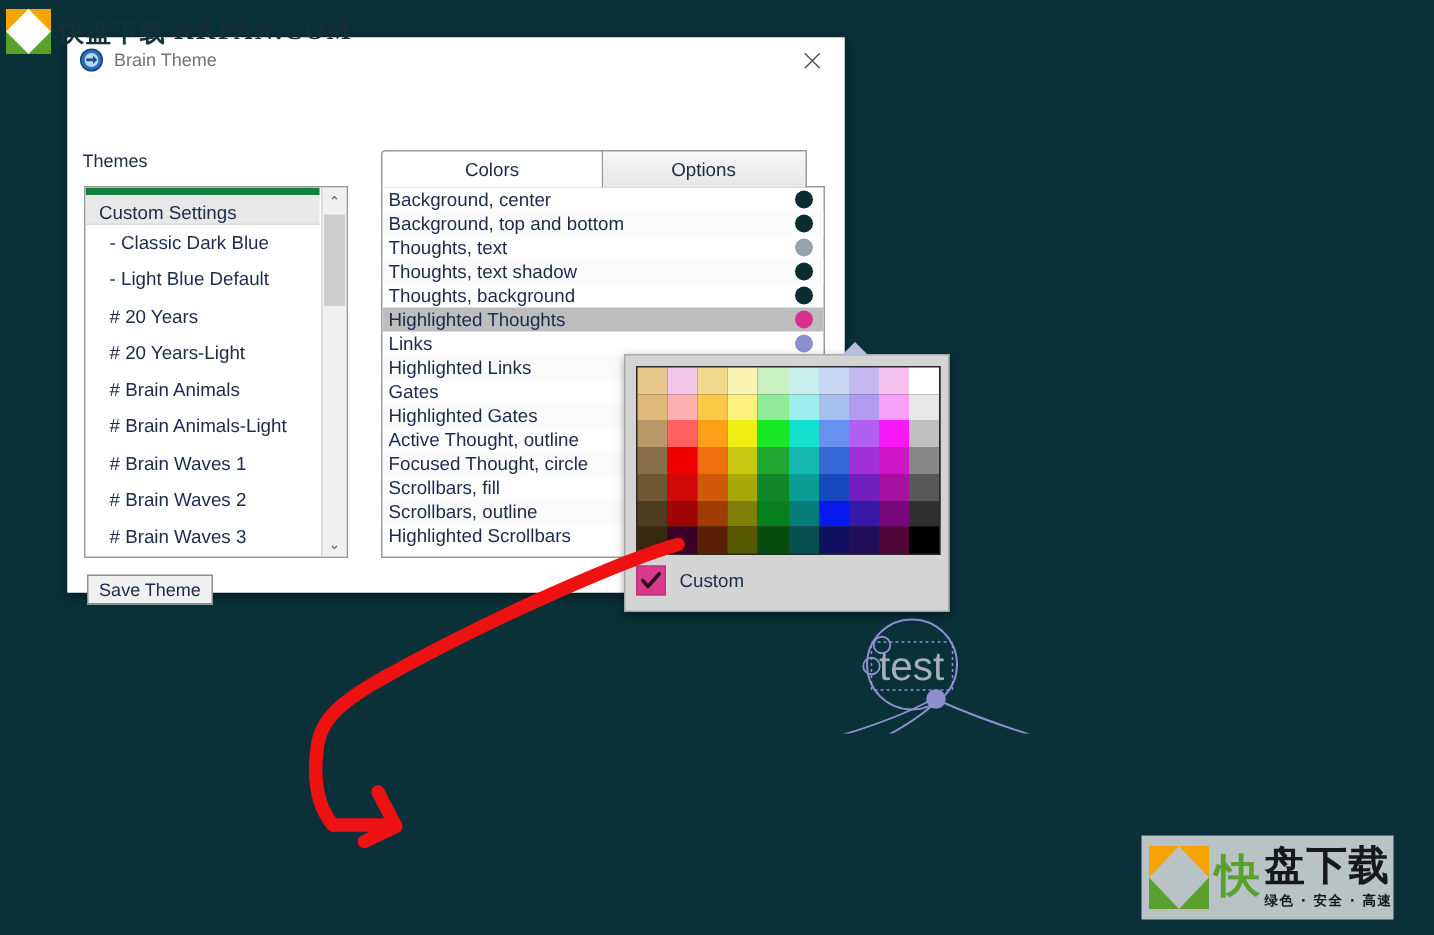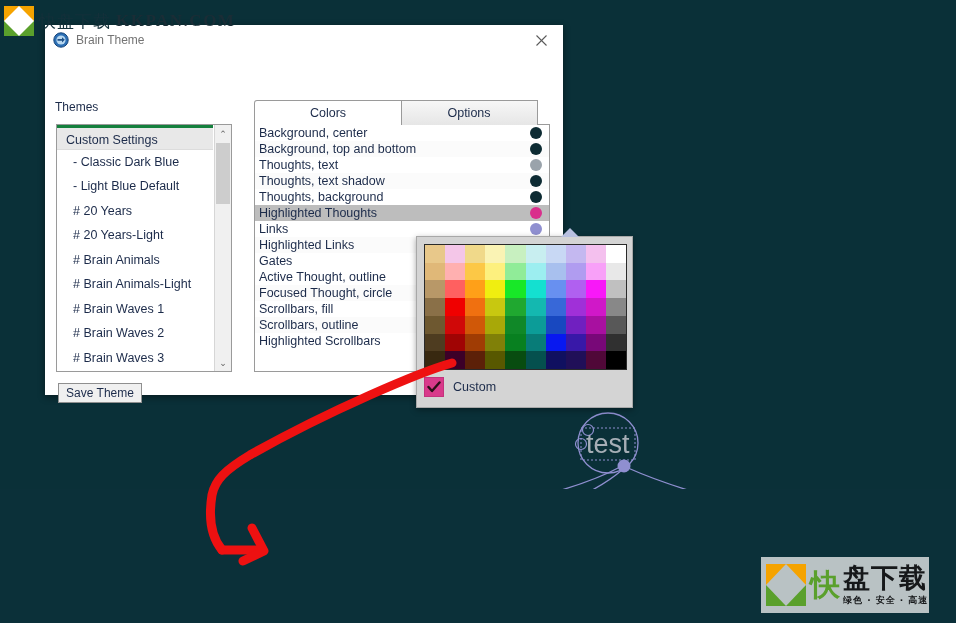--- a/index.html
+++ b/index.html
@@ -90,21 +90,21 @@
   }
   .wm-logo .k4 {
     position: absolute; right: 0; bottom: 0;
     width: 0; height: 0;
     border-right: 15px solid #5aa02c;
     border-top: 15px solid transparent;
   }
   #wm-top-cn {
     font-family: "DejaVu Sans", sans-serif;
     font-size: 17px;
-    font-weight: normal;
+    font-weight: bold;
     color: #14303a;
     letter-spacing: 1px;
   }
   #wm-top-en {
     font-family: "Liberation Serif", serif;
     font-size: 17px;
     font-weight: bold;
     color: #1a2d36;
     letter-spacing: 1.5px;
   }
@@ -250,21 +250,21 @@
     line-height: 24.5px;
     padding-left: 9px;
     font-size: 12.5px;
     color: #1c2b4a;
     white-space: nowrap;
     cursor: default;
     box-sizing: border-box;
   }
   .theme-item.selected {
     background: #e8e8e8;
-    border-top: 3px solid #15803d;
+    border-top: 5px solid #15803d;
     border-bottom: 1px solid #dcdcdc;
   }
   .theme-item.indent { padding-left: 16px; }
 
   
   #themes-scrollbar {
     position: absolute;
     right: 0; top: 0;
     width: 17px; height: 100%;
     background: #f0f0f0;
@@ -526,20 +526,21 @@
       <div id="color-rows">
           <div class="color-row"><span>Background, center</span><span class="swatch" style="background: rgb(13, 43, 51);"></span></div>
           <div class="color-row alt"><span>Background, top and bottom</span><span class="swatch" style="background: rgb(13, 43, 51);"></span></div>
           <div class="color-row"><span>Thoughts, text</span><span class="swatch" style="background: rgb(154, 163, 171);"></span></div>
           <div class="color-row alt"><span>Thoughts, text shadow</span><span class="swatch" style="background: rgb(13, 43, 51);"></span></div>
           <div class="color-row"><span>Thoughts, background</span><span class="swatch" style="background: rgb(13, 43, 51);"></span></div>
           <div class="color-row selected"><span>Highlighted Thoughts</span><span class="swatch" style="background: rgb(217, 47, 140);"></span></div>
           <div class="color-row"><span>Links</span><span class="swatch" style="background: rgb(143, 143, 208);"></span></div>
           <div class="color-row alt"><span>Highlighted Links</span><span class="swatch" style="background: rgb(143, 143, 208);"></span></div>
           <div class="color-row"><span>Gates</span><span class="swatch" style="background: rgb(143, 143, 208);"></span></div>
+          <div class="color-row alt"><span>Highlighted Gates</span><span class="swatch" style="background: rgb(143, 143, 208);"></span></div>
           <div class="color-row"><span>Active Thought, outline</span><span class="swatch" style="background: rgb(143, 143, 208);"></span></div>
           <div class="color-row alt"><span>Focused Thought, circle</span><span class="swatch" style="background: rgb(143, 143, 208);"></span></div>
           <div class="color-row"><span>Scrollbars, fill</span><span class="swatch" style="background: rgb(143, 143, 208);"></span></div>
           <div class="color-row alt"><span>Scrollbars, outline</span><span class="swatch" style="background: rgb(143, 143, 208);"></span></div>
           <div class="color-row"><span>Highlighted Scrollbars</span><span class="swatch" style="background: rgb(143, 143, 208);"></span></div>
         </div>
     </div>
 
     <div id="color-picker-popup">
       <div id="picker-arrow"></div>

